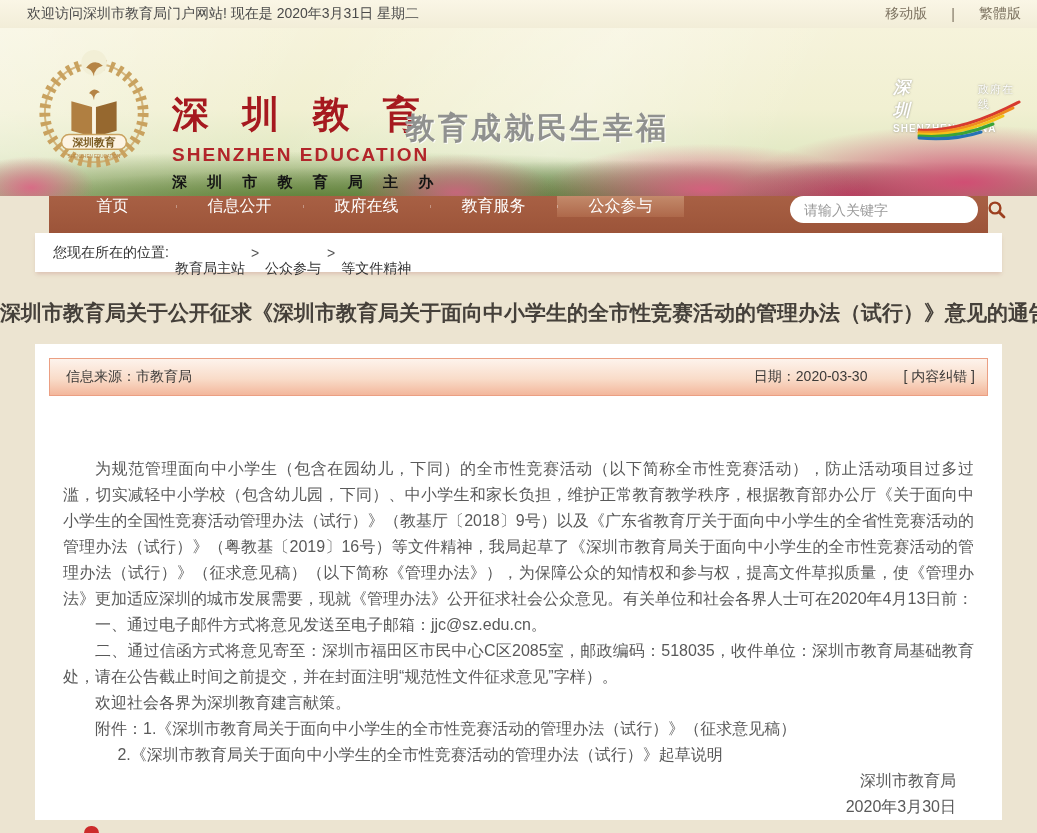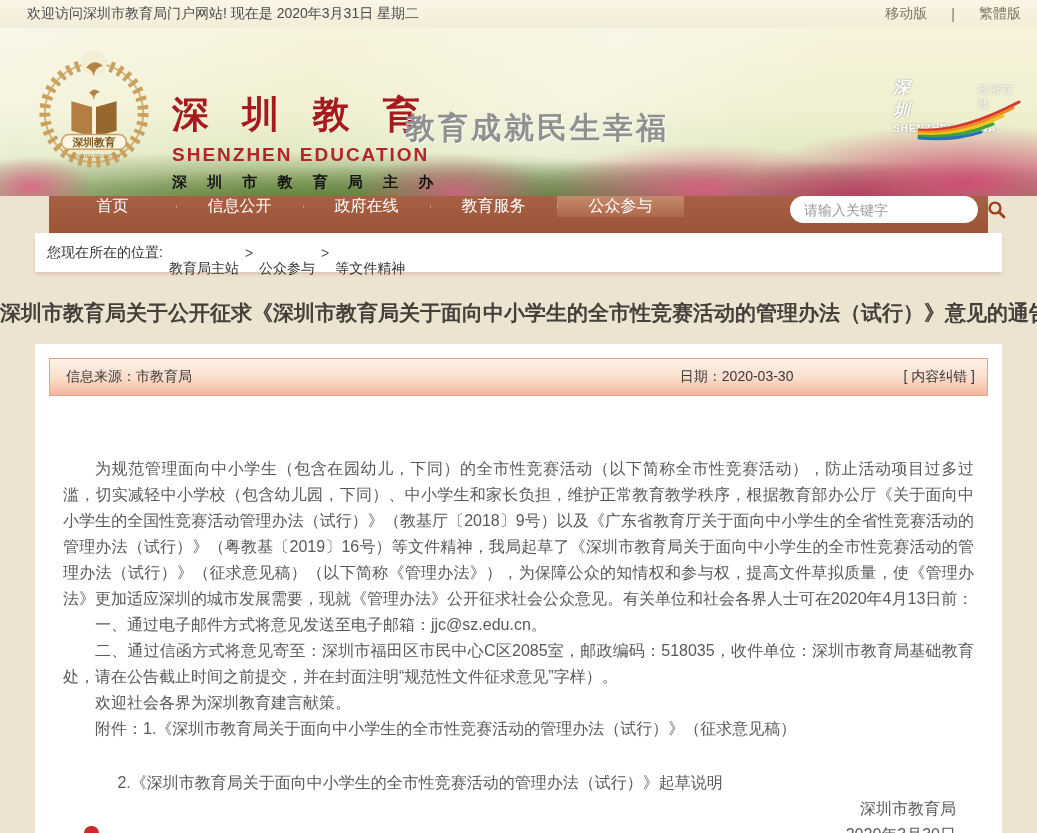--- a/index.html
+++ b/index.html
@@ -76,21 +76,21 @@
   .search-pill input {
     border:none; outline:none; flex:1; font-size:14px; color:#444; background:transparent;
     font-family:"Liberation Sans","DejaVu Sans",sans-serif;
   }
   .search-pill input::placeholder { color:#9a9a9a; }
   .search-btn { background:none; border:none; cursor:pointer; display:flex; align-items:center; padding:2px; }
   
   .breadcrumb {
     margin:0 35px; height:39px; background:#fff;
     display:flex; align-items:center; gap:6px;
-    padding-left:12px; font-size:14px; color:#333;
+    padding-left:18px; font-size:14px; color:#333;
     box-shadow:0 3px 4px -1px rgba(190,130,120,.35);
   }
   .crumb { cursor:pointer;margin-top:32px; }
   .crumb-sep { color:#555; }
   
   .page-title {
     margin-top:27px; width:100%; text-align:center;
     font-size:21px; font-weight:bold; color:#45403a;
     white-space:nowrap; overflow:visible;
   }
@@ -98,28 +98,28 @@
     margin:17px 35px 0; background:#fff; min-height:471px;
     padding:14px 14px 0;
   }
   .info-bar {
     height:38px; border:1px solid #eb9f83;
     background:linear-gradient(180deg,#fdf3ec 0%,#f9dcc9 55%,#f3b79c 100%);
     display:flex; align-items:center;
     font-size:14px; color:#3c3a38; padding:0 12px 0 16px;
   }
   .info-right { margin-left:auto; display:flex; align-items:center; }
-  .info-date { margin-right:110px; }
+  .info-date { margin-right:36px; }
   .correction { cursor:pointer; }
   .article-body {
     padding:60px 14px 0; font-size:16px; color:#595959; line-height:26px;
     text-align:justify;
   }
   .article-body p { text-indent:2em; }
-  .article-body p.indent-deep { text-indent:3.4em;margin-top:28px; }
+  .article-body p.indent-deep { text-indent:3.4em; }
   .sig { text-align:right; padding-right:18px; text-indent:0 !important; }
   .footer-peek {
     position:absolute; left:84px; top:826px; width:15px; height:7px;
     background:#cc2b2b; border-radius:8px 8px 0 0;
   }
 </style>
 </head>
 <body>
 
 <div class="topbar">

